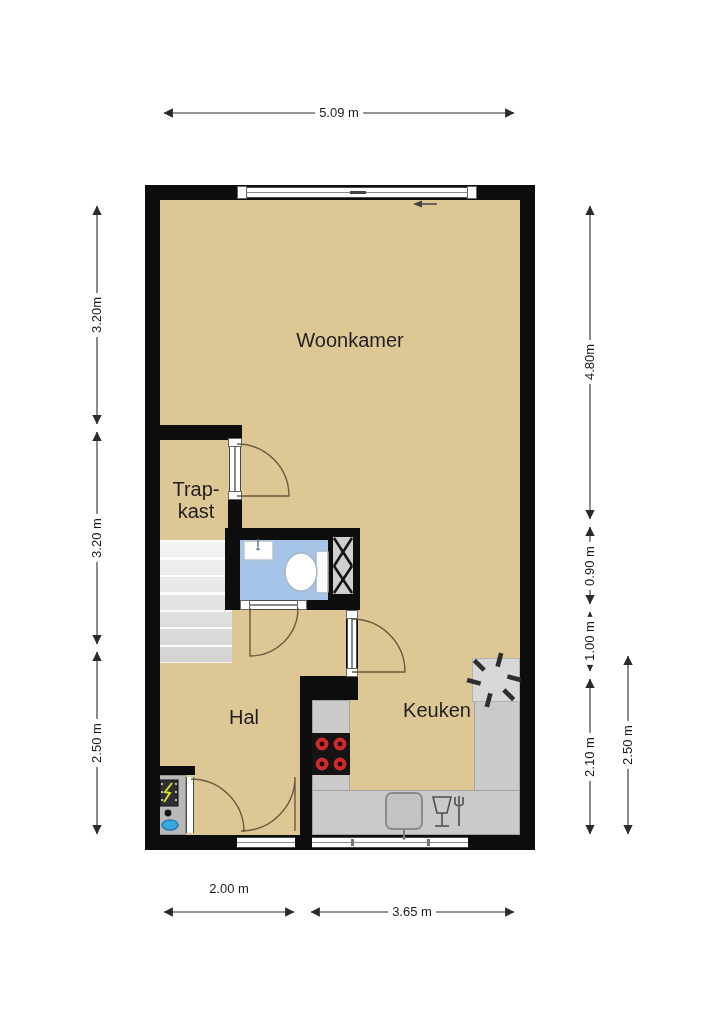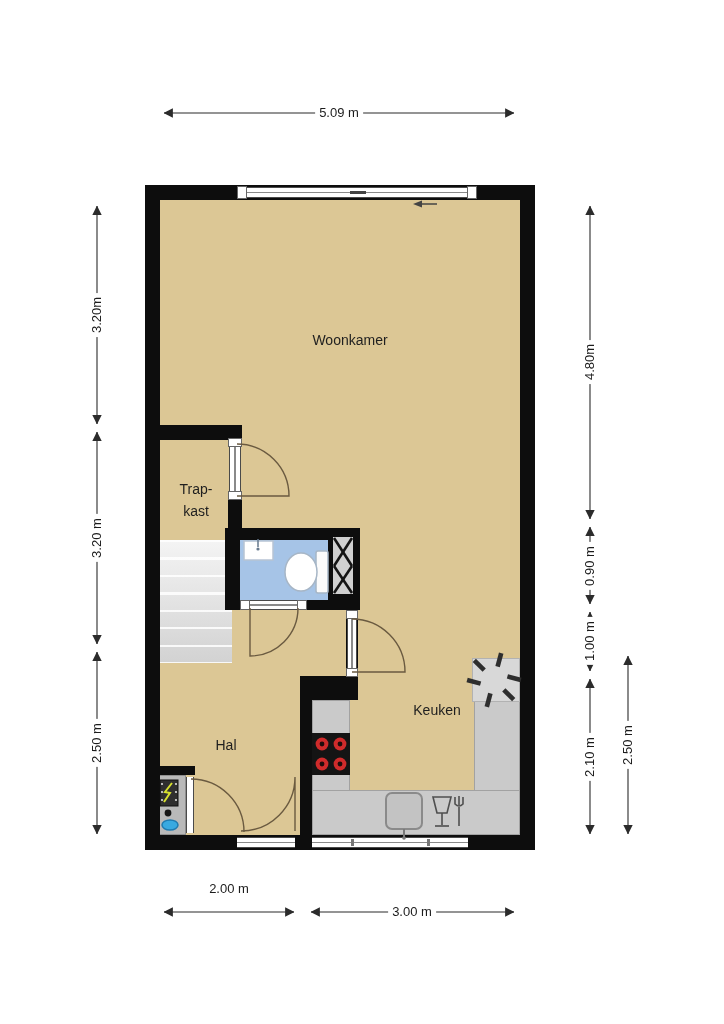--- a/index.html
+++ b/index.html
@@ -17,21 +17,21 @@
       repeating-linear-gradient(to bottom, rgba(255,255,255,.85) 0 2px, rgba(255,255,255,0) 2px 17.5px),
       linear-gradient(to bottom,#f4f4f4,#d2d2d2);}
   .glass-h{background:linear-gradient(to bottom, rgba(0,0,0,0) 0 42%, #8a8a8a 42% 58%, rgba(0,0,0,0) 58%),#fff;
       border-top:1px solid #4a4a4a;border-bottom:1px solid #4a4a4a;}
   .glass-v{background:linear-gradient(to right, rgba(0,0,0,0) 0 42%, #8a8a8a 42% 58%, rgba(0,0,0,0) 58%),#fff;
       border-left:1px solid #4a4a4a;border-right:1px solid #4a4a4a;}
   .jamb{background:#fff;border:1px solid #666;}
   .dim-label{position:absolute;transform:translate(-50%,-50%);background:#fff;padding:0 4px;
       font-size:13px;color:#1c1c1c;white-space:nowrap;line-height:1.1;}
   .dim-label.rot{transform:translate(-50%,-50%) rotate(-90deg);}
-  .room-label{position:absolute;transform:translate(-50%,-50%);font-size:14px;color:#1f1f1f;
+  .room-label{position:absolute;transform:translate(-50%,-50%);font-size:20px;color:#1f1f1f;
       white-space:nowrap;line-height:1.15;text-align:center;}
   svg{position:absolute;left:0;top:0;pointer-events:none;}
 </style>
 </head>
 <body>
 
 <div id="stage">
 
   <div class="abs floor" style="left:160px;top:200px;width:360px;height:635px;"></div>
 
@@ -189,21 +189,21 @@
   <span class="dim-label" style="left:339px;top:113px;">5.09 m</span>
   <span class="dim-label rot" style="left:97px;top:315px;">3.20m</span>
   <span class="dim-label rot" style="left:97px;top:538px;">3.20 m</span>
   <span class="dim-label rot" style="left:97px;top:743px;">2.50 m</span>
   <span class="dim-label rot" style="left:590px;top:362px;">4.80m</span>
   <span class="dim-label rot" style="left:590px;top:566px;">0.90 m</span>
   <span class="dim-label rot" style="left:590px;top:641px;">1.00 m</span>
   <span class="dim-label rot" style="left:590px;top:757px;">2.10 m</span>
   <span class="dim-label rot" style="left:628px;top:745px;">2.50 m</span>
   <span class="dim-label" style="left:229px;top:889px;">2.00 m</span>
-  <span class="dim-label" style="left:412px;top:912px;">3.00 m</span>
+  <span class="dim-label" style="left:412px;top:912px;">3.65 m</span>
 
   <span class="room-label" style="left:350px;top:340px;">Woonkamer</span>
   <span class="room-label" style="left:196px;top:489px;">Trap-</span>
   <span class="room-label" style="left:196px;top:511px;">kast</span>
-  <span class="room-label" style="left:226px;top:717px;margin-top:28px;">Hal</span>
+  <span class="room-label" style="left:244px;top:717px;">Hal</span>
   <span class="room-label" style="left:437px;top:710px;">Keuken</span>
 
 </div>
 
 </body></html>

